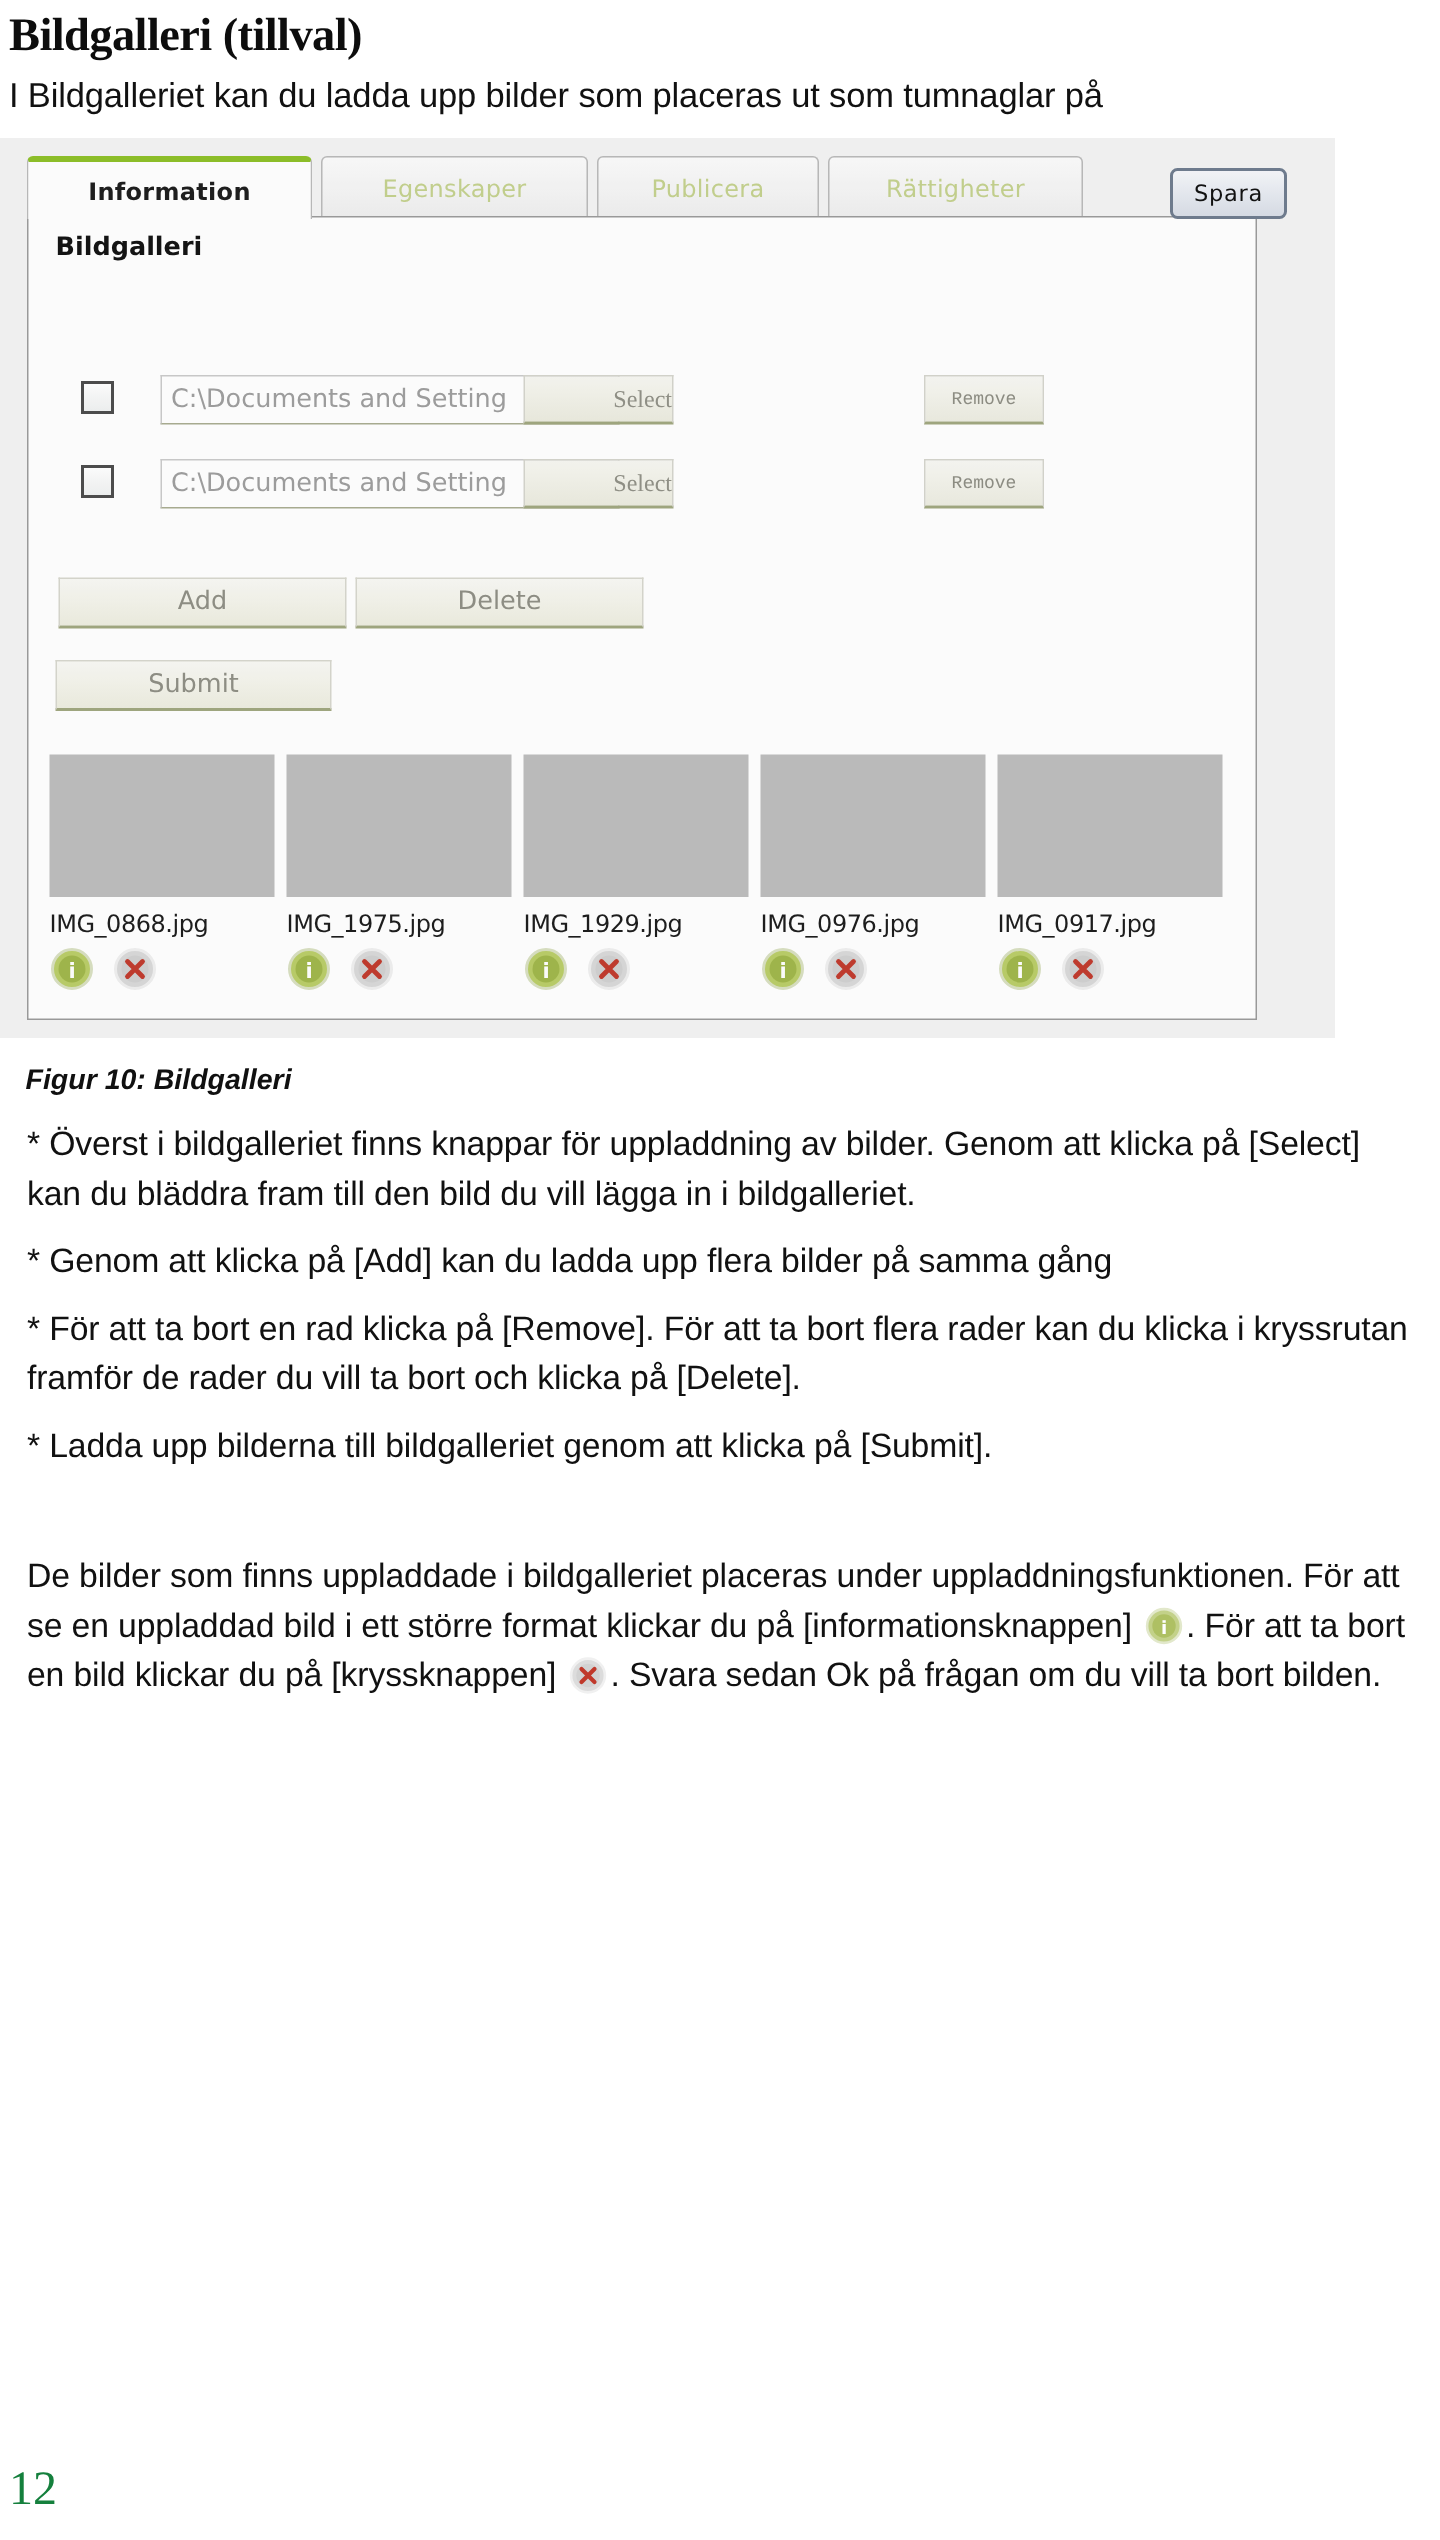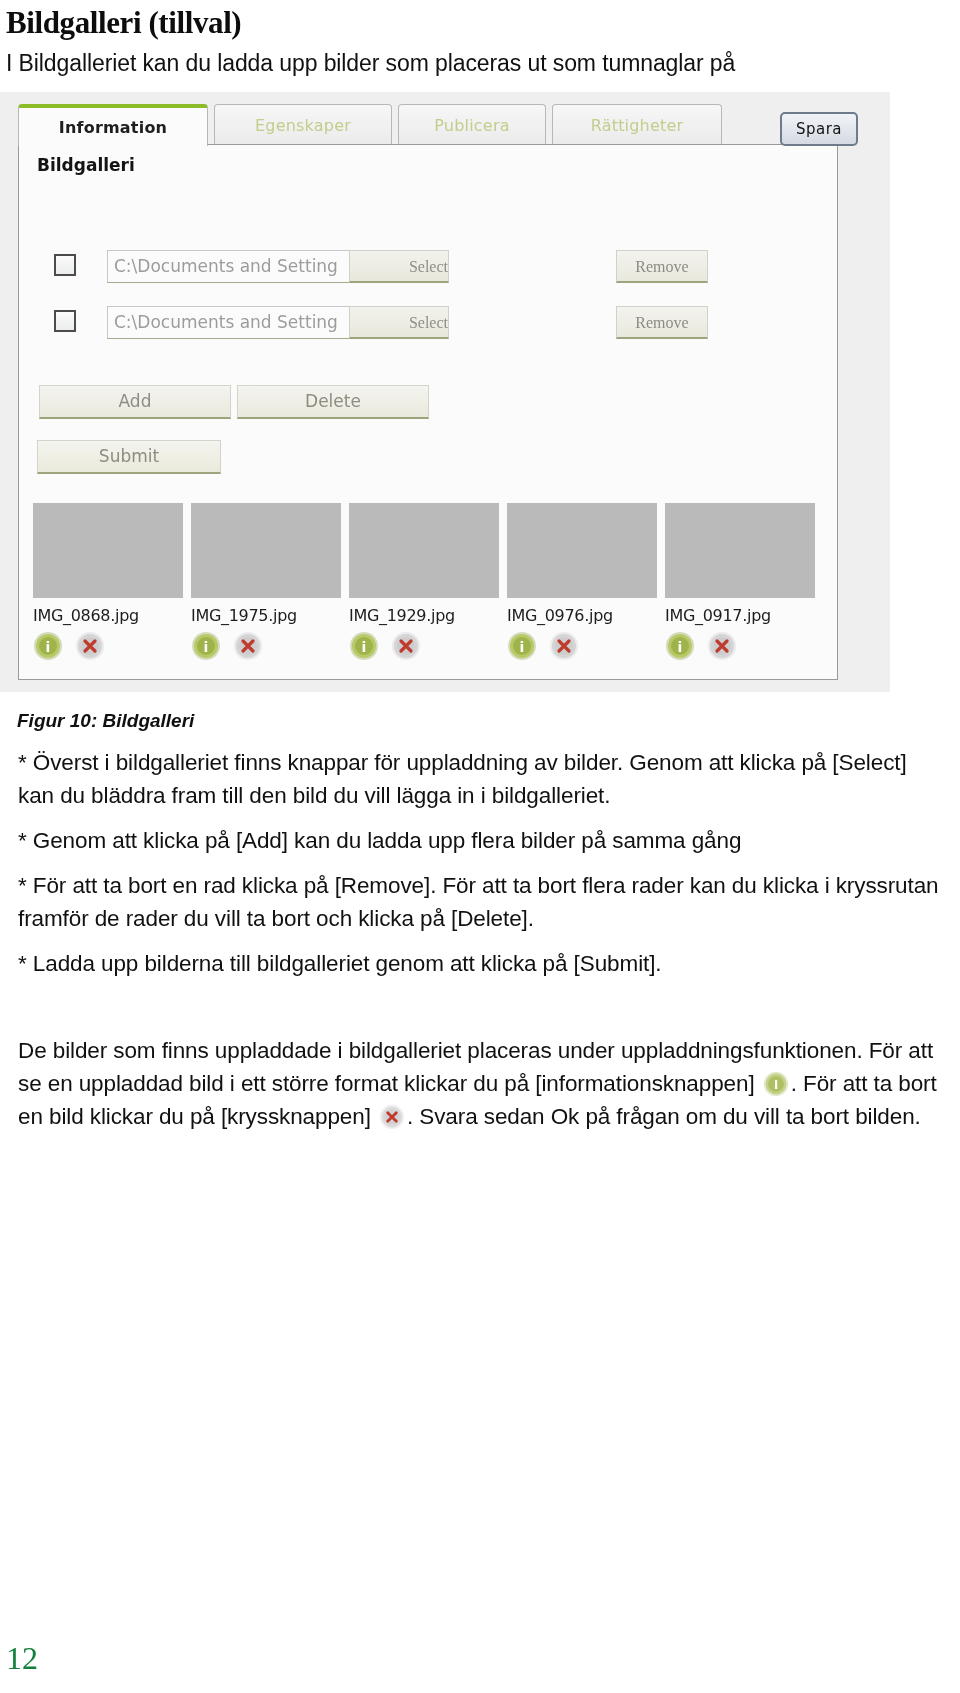--- a/index.html
+++ b/index.html
@@ -213,28 +213,28 @@
     font-family: Liberation Serif, serif;
     font-size: 16px;
     color: #8f8f85;
     text-align: right;
     line-height: 31px;
   }
   .remove-btn {
     position: absolute;
     left: 597px;
     top: 0;
-    width: 92px;
+    width: 80px;
     height: 33px;
     box-sizing: border-box;
     border: 1px solid #d4d4cb;
     border-bottom: 2px solid #9fa67e;
     background: linear-gradient(#f7f7f2, #ebebe0);
-    font-family: Liberation Serif, serif;
-    font-size: 16px;
+    font-family: Liberation Mono, monospace;
+    font-size: 12px;
     color: #8c8c82;
     text-align: center;
     line-height: 31px;
   }
 
   
   .act-btn {
     position: absolute;
     box-sizing: border-box;
     height: 34px;

